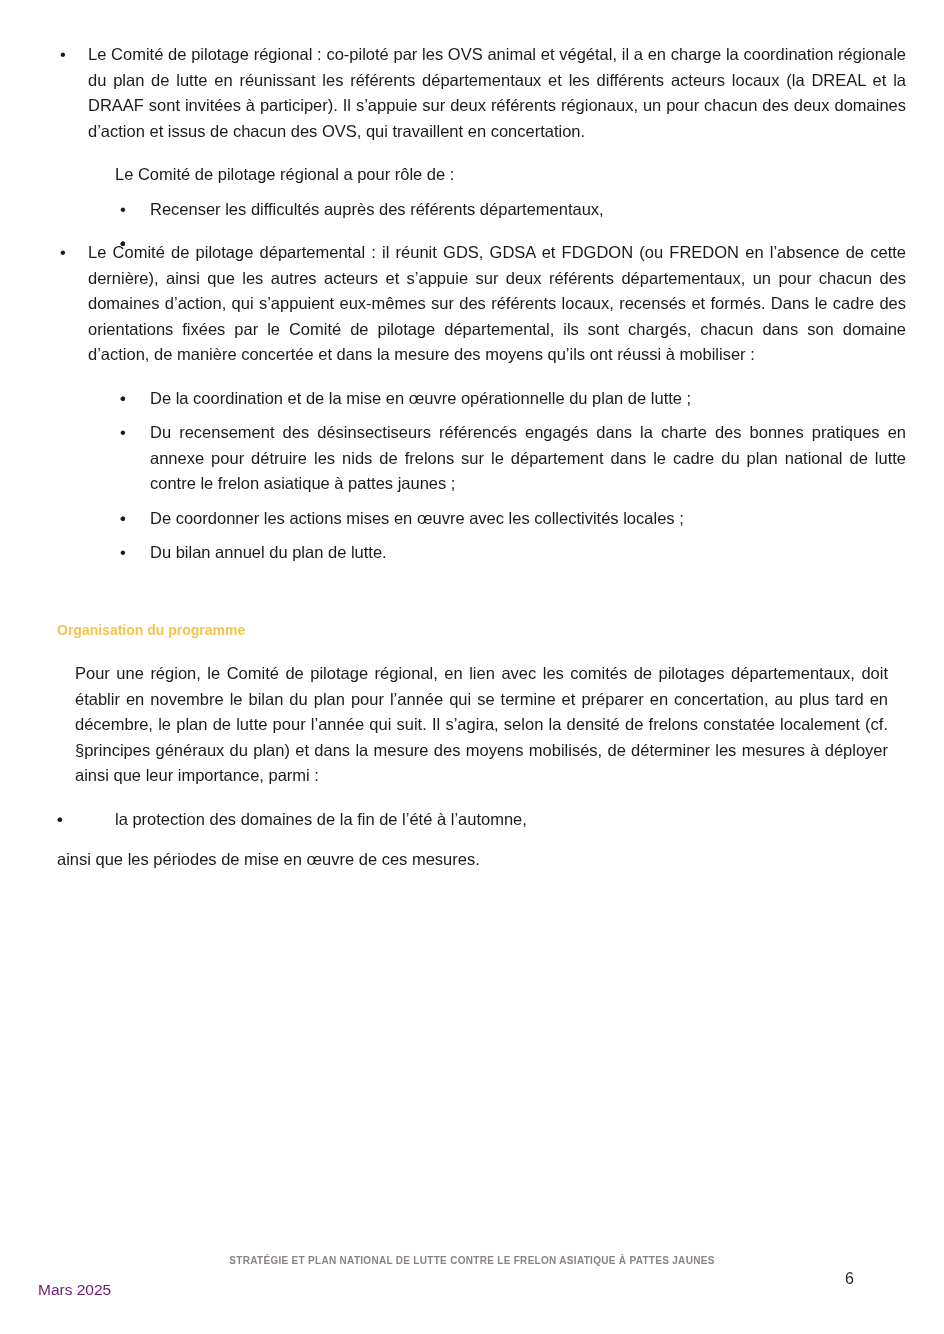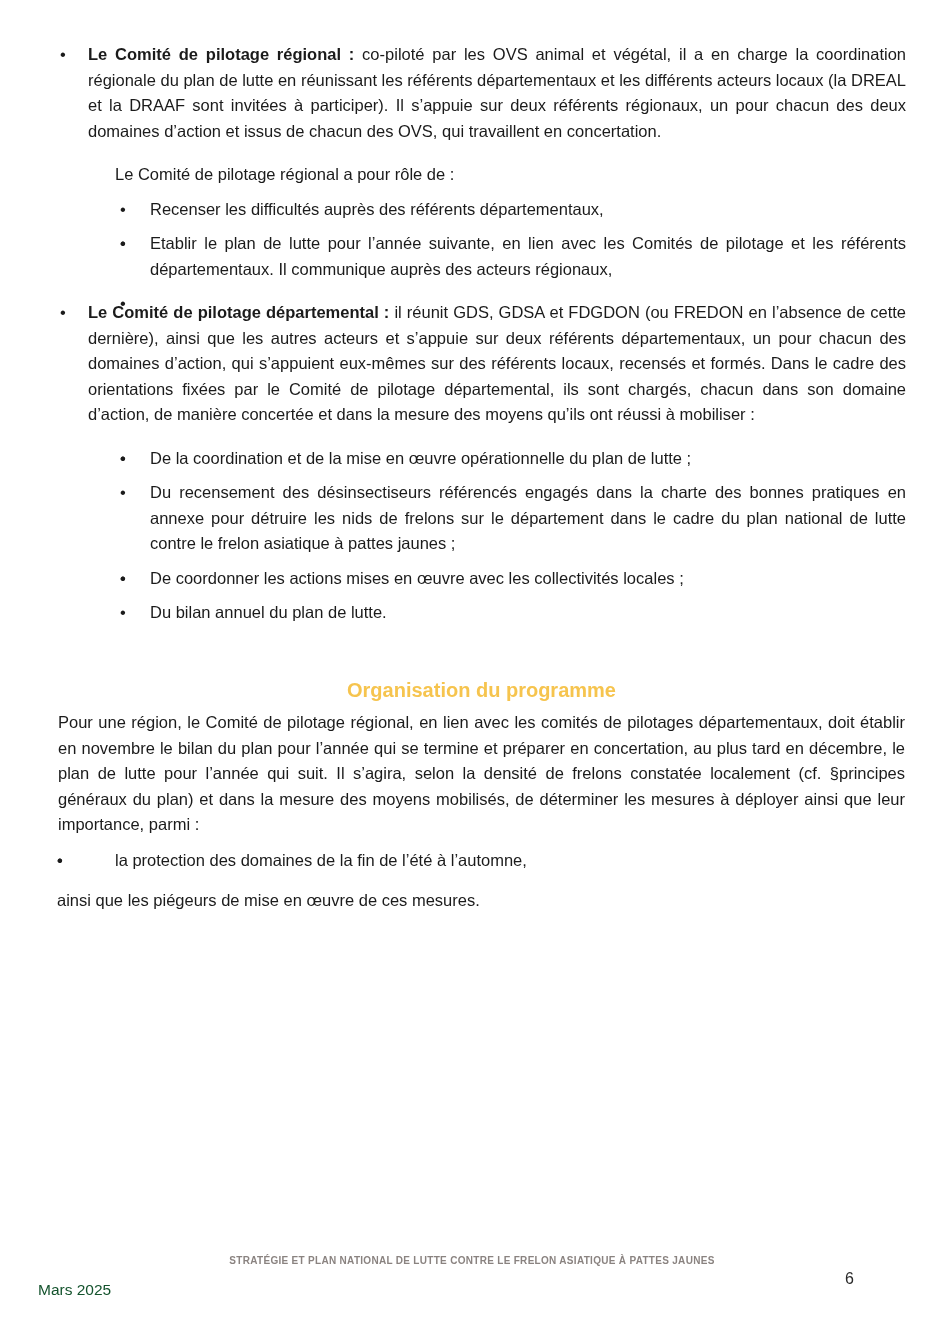--- a/index.html
+++ b/index.html
@@ -25,62 +25,61 @@
     position: relative;
     padding-left: 31px;
     text-align: justify;
     margin: 0 0 18px 0;
   }
   .li1 .dot {
     position: absolute;
     left: 3px;
     top: 0;
   }
-  .lead { font-weight: bold; }
+  .lead { font-weight: normal; }
   
   .intro {
     margin: 0 0 4px 58px;
   }
   
   .sub-list { margin: 0 0 18px 0; padding: 0; list-style: none; }
   .sub-li {
     position: relative;
     margin: 9px 0 0 63px;
     padding-left: 30px;
     text-align: justify;
   }
   .sub-li .dot { position: absolute; left: 0; top: 0; }
   
   .section-heading {
     color: var(--heading, #f6c44e);
     font-weight: bold;
-    font-size: 20px;
+    font-size: 14px;
     margin: 52px 0 7px 0;
-    text-align: center;
   }
   .section-paragraph {
     text-align: justify;
-    margin: 1px;
+    margin: 18px;
   }
   .measure-list { margin: 0; padding: 0; list-style: none; }
   .measure-li {
     position: relative;
     padding-left: 58px;
     margin-top: 6px;
   }
   .measure-li + .measure-li { margin-top: 10px; }
   .measure-li .dot { position: absolute; left: 0; top: 0; }
   .closing { margin: 15px 0 0 0; }
   
   .footer-date {
     position: absolute;
     left: 38px;
     top: 1277px;
     font-size: 15.5px;
-    color: #14532d;
+    color: #701a75;
   }
   .footer-title {
     position: absolute;
     left: 0;
     top: 1248px;
     width: 100%;
     text-align: center;
     font-size: 10px;
     font-weight: bold;
     letter-spacing: 0.3px;
@@ -110,21 +109,20 @@
     <ul class="sub-list">
       <li class="sub-li">
         <span class="dot">•</span>
         <span>Recenser les difficultés auprès des référents départementaux,</span>
       </li>
       <li class="sub-li">
         <span class="dot">•</span>
       </li>
       <li class="sub-li">
         <span class="dot">•</span>
-        <span>Etablir le plan de lutte pour l’année suivante, en lien avec les Comités de pilotage et les référents départementaux. Il communique auprès des acteurs régionaux,</span>
       </li>
       <li class="sub-li">
         <span class="dot">•</span>
       </li>
     </ul>
 
     <div class="li1">
       <span class="dot">•</span>
       <span class="lead">Le Comité de pilotage départemental :</span><span> il réunit GDS, GDSA et FDGDON (ou FREDON en l’absence de cette dernière), ainsi que les autres acteurs et s’appuie sur deux référents départementaux, un pour chacun des domaines d’action, qui s’appuient eux-mêmes sur des référents locaux, recensés et formés. Dans le cadre des orientations fixées par le Comité de pilotage départemental, ils sont chargés, chacun dans son domaine d’action, de manière concertée et dans la mesure des moyens qu’ils ont réussi à mobiliser :</span>
     </div>
@@ -161,20 +159,20 @@
     <ul class="measure-list">
       <li class="measure-li">
         <span class="dot">•</span>
       </li>
       <li class="measure-li">
         <span class="dot">•</span>
         <span>la protection des domaines de la fin de l’été à l’automne,</span>
       </li>
     </ul>
 
-    <p class="closing">ainsi que les piégeurs de mise en œuvre de ces mesures.</p>
+    <p class="closing">ainsi que les périodes de mise en œuvre de ces mesures.</p>
 
   </div>
 
   <div class="footer-date">Mars 2025</div>
   <div class="footer-title">STRATÉGIE ET PLAN NATIONAL DE LUTTE CONTRE LE FRELON ASIATIQUE À PATTES JAUNES</div>
   <div class="footer-pagenum">6</div>
 </div>
 
 </body></html>

